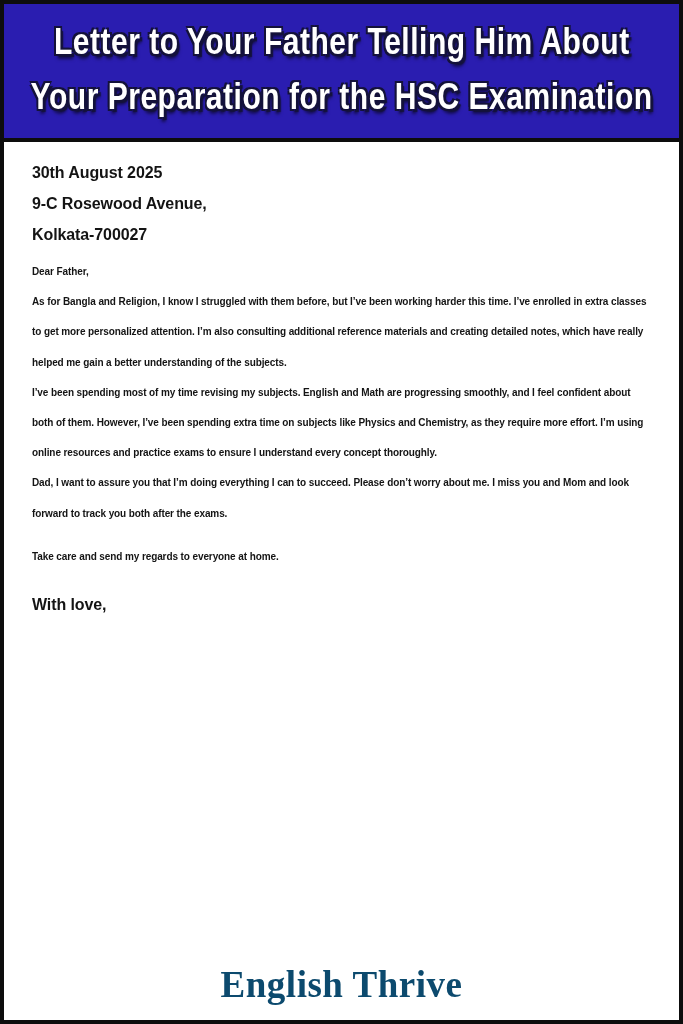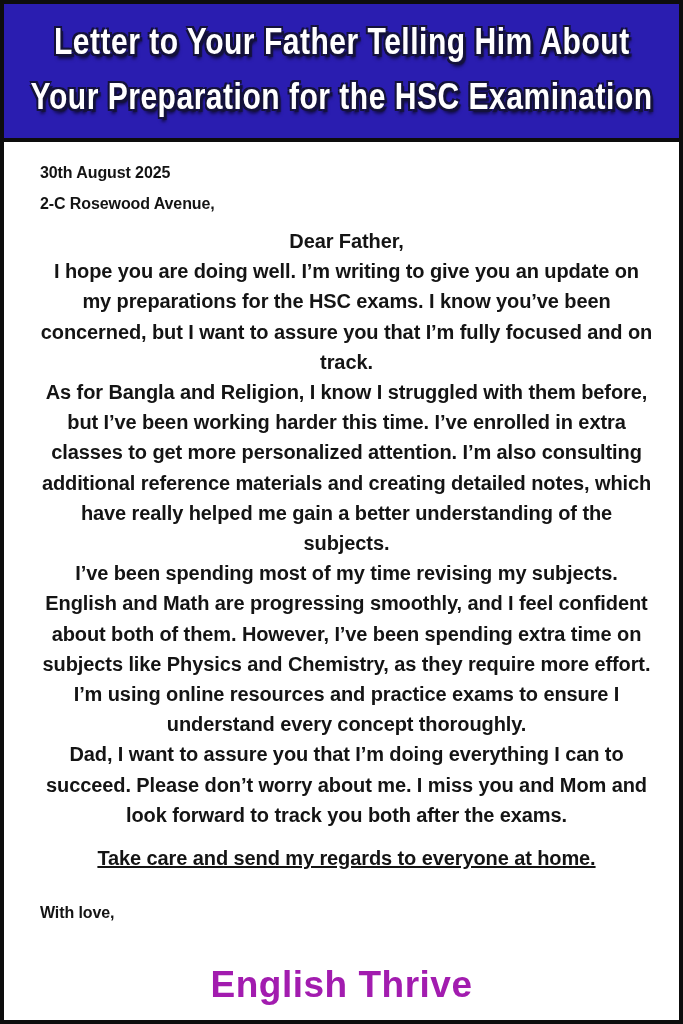--- a/index.html
+++ b/index.html
@@ -42,85 +42,85 @@
     transform-origin: center;
     text-shadow:
       -2px -2px 0 #14123a,
        2px -2px 0 #14123a,
       -2px  2px 0 #14123a,
        3px  3px 1px #14123a,
        2px  4px 3px rgba(0,0,0,0.55);
   }
   .content {
     flex: 1 1 auto;
-    padding: 15px 26px 0 36px;
+    padding: 15px 26px 0 28px;
     color: #141414;
     font-weight: bold;
     display: flex;
     flex-direction: column;
   }
   .addr-block p,
   .body-block p {
     margin: 0;
   }
   .addr-block p {
     font-size: 16px;
     line-height: 31px;
     letter-spacing: -0.1px;
   }
   .body-block {
     margin-top: 7px;
   }
   .body-block p {
-    font-size: 20px;
+    font-size: 10px;
     line-height: 30.2px;
     letter-spacing: -0.1px;
-    text-align: center;
+    text-align: left;
   }
-  .closing-block { margin-top: 13px; text-decoration: underline; }
-  .signoff-block { margin-top: 25px; }
+  .closing-block { margin-top: 13px; }
+  .signoff-block { margin-top: 18px; }
   .signoff-block p {
     margin: 0;
     font-size: 16px;
     line-height: 30px;
     letter-spacing: -0.1px;
   }
   .brand-footer {
     flex: 0 0 auto;
     text-align: center;
     padding-bottom: 14px;
   }
   .brand-text {
-    font-family: Liberation Sans, sans-serif;
+    font-family: Liberation Serif, serif;
     font-weight: 900;
     font-size: 37px;
     letter-spacing: 0.5px;
-    color: #a21caf;
+    color: #0c4a6e;
   }
 </style>
 </head>
 <body>
 
 <div class="page">
 
   <div class="header-banner">
     <div class="title-line">Letter to Your Father Telling Him About</div>
     <div class="title-line">Your Preparation for the HSC Examination</div>
   </div>
 
   <div class="content">
 
     <div class="addr-block">
       <p>30th August 2025</p>
-      <p>2-C Rosewood Avenue,</p>
+      <p>9-C Rosewood Avenue,</p>
+      <p>Kolkata-700027</p>
     </div>
 
     <div class="body-block">
       <p>Dear Father,</p>
-      <p>I hope you are doing well. I’m writing to give you an update on my preparations for the HSC exams. I know you’ve been concerned, but I want to assure you that I’m fully focused and on track.</p>
       <p>As for Bangla and Religion, I know I struggled with them before, but I’ve been working harder this time. I’ve enrolled in extra classes to get more personalized attention. I’m also consulting additional reference materials and creating detailed notes, which have really helped me gain a better understanding of the subjects.</p>
       <p>I’ve been spending most of my time revising my subjects. English and Math are progressing smoothly, and I feel confident about both of them. However, I’ve been spending extra time on subjects like Physics and Chemistry, as they require more effort. I’m using online resources and practice exams to ensure I understand every concept thoroughly.</p>
       <p>Dad, I want to assure you that I’m doing everything I can to succeed. Please don’t worry about me. I miss you and Mom and look forward to track you both after the exams.</p>
     </div>
 
     <div class="body-block closing-block">
       <p>Take care and send my regards to everyone at home.</p>
     </div>
 
     <div class="signoff-block">

